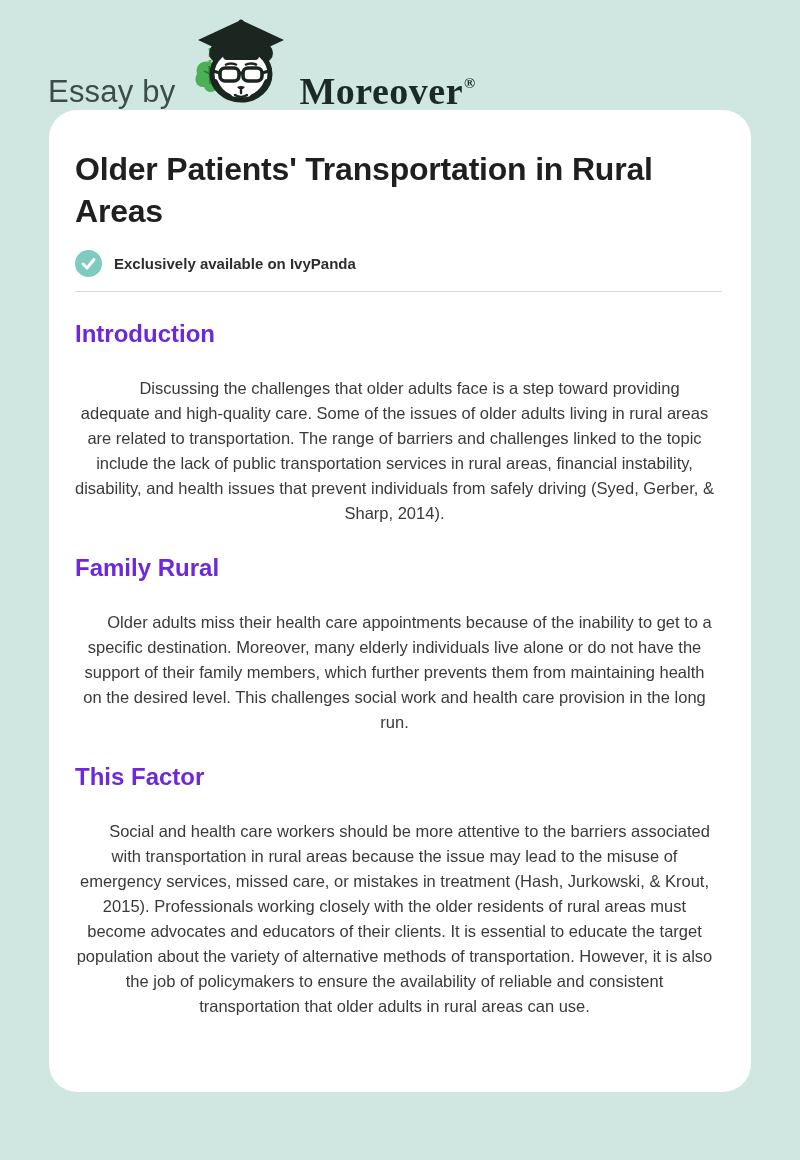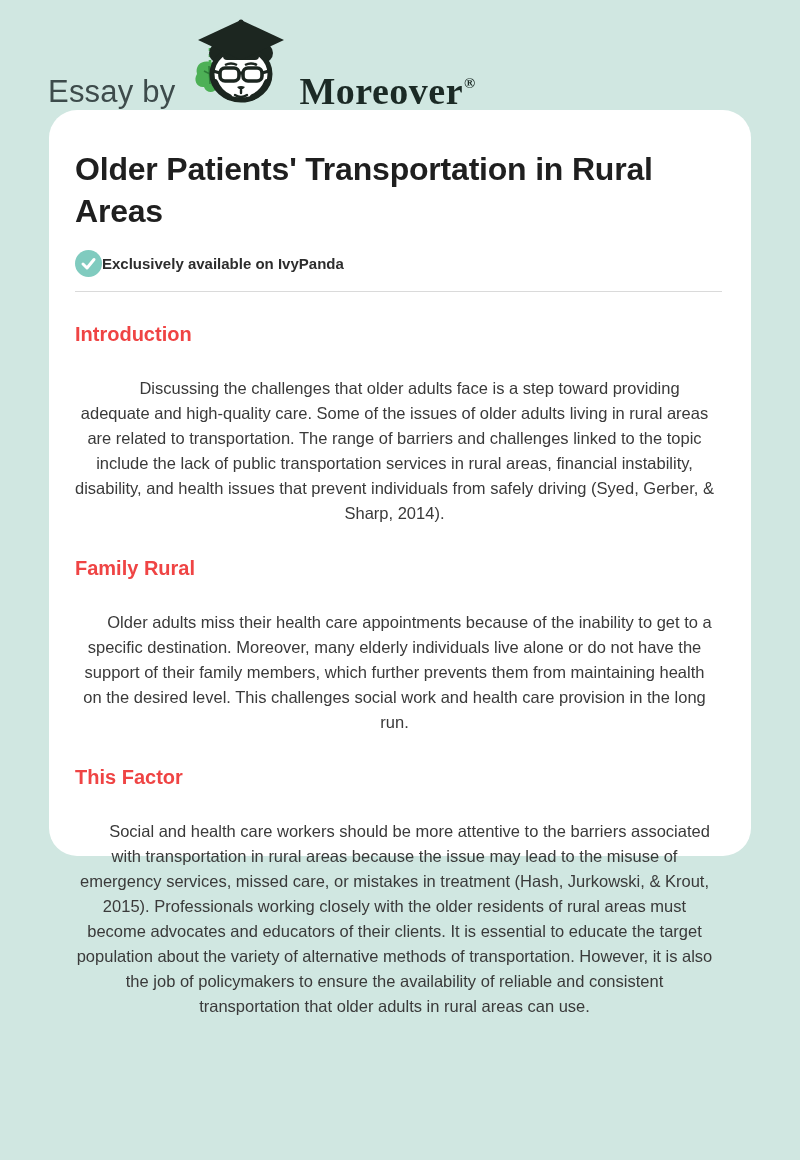--- a/index.html
+++ b/index.html
@@ -41,60 +41,61 @@
   .wordmark sup {
     font-size: 15px;
     font-weight: 700;
     vertical-align: 16px;
     margin-left: 1px;
   }
 
   
   .card {
     width: 702px;
-    height: 746px;
+    height: 982px;
     margin: 0 0 0 49px;
     background: #ffffff;
     border-radius: 28px;
     padding: 38px 29px 0 26px;
   }
   .essay-title {
     margin: 0;
     font-size: 32px;
     font-weight: 700;
     line-height: 42px;
     color: #1f1f1f;
     letter-spacing: -0.2px;
   }
   .availability {
     display: flex;
     align-items: center;
+    gap: 12px;
     margin-top: 18px;
   }
   .check-badge {
     width: 27px;
     height: 27px;
     flex: 0 0 auto;
     display: inline-flex;
   }
   .availability-label {
     font-size: 15px;
     font-weight: 700;
     color: #2d2d2d;
   }
   .divider {
     border: none;
     border-top: 1px solid #dadada;
     margin: 14px 0 0 0;
   }
   .section-heading {
     margin: 24px 0 0 0;
-    font-size: 20px;
+    font-size: 24px;
     font-weight: 700;
-    color: #ef4444;
+    color: #6d28d9;
     line-height: 36px;
   }
   .body-paragraph {
     margin: 24px 8px 0 0;
     font-size: 16.5px;
     line-height: 25px;
     color: #3a3a3a;
     text-indent: 30px;
     text-align: center;
   }

